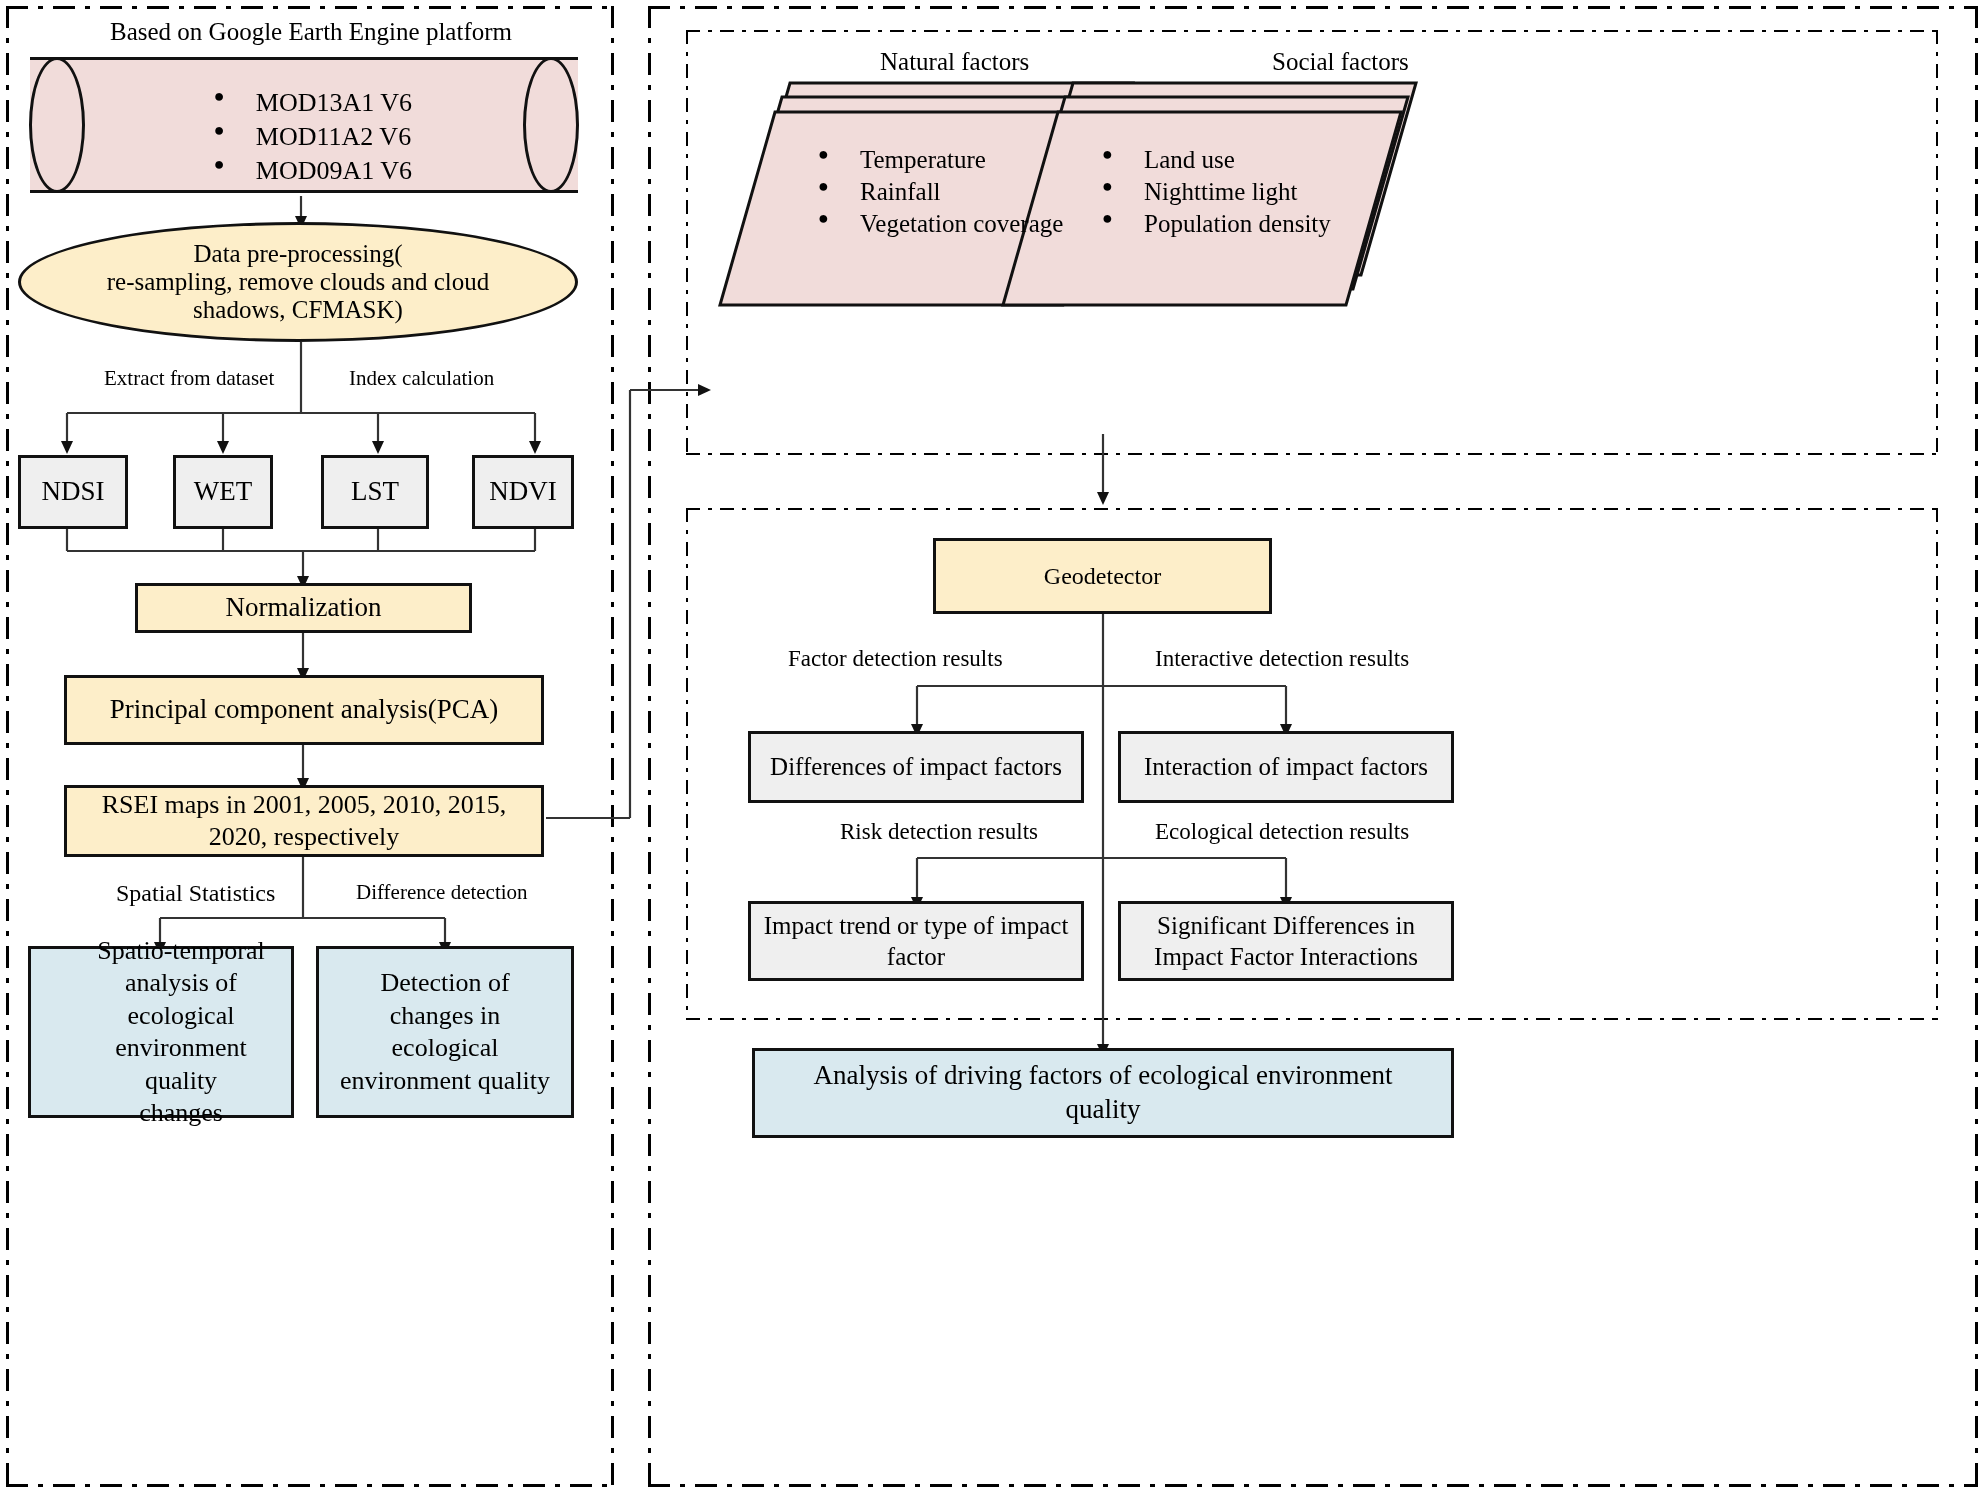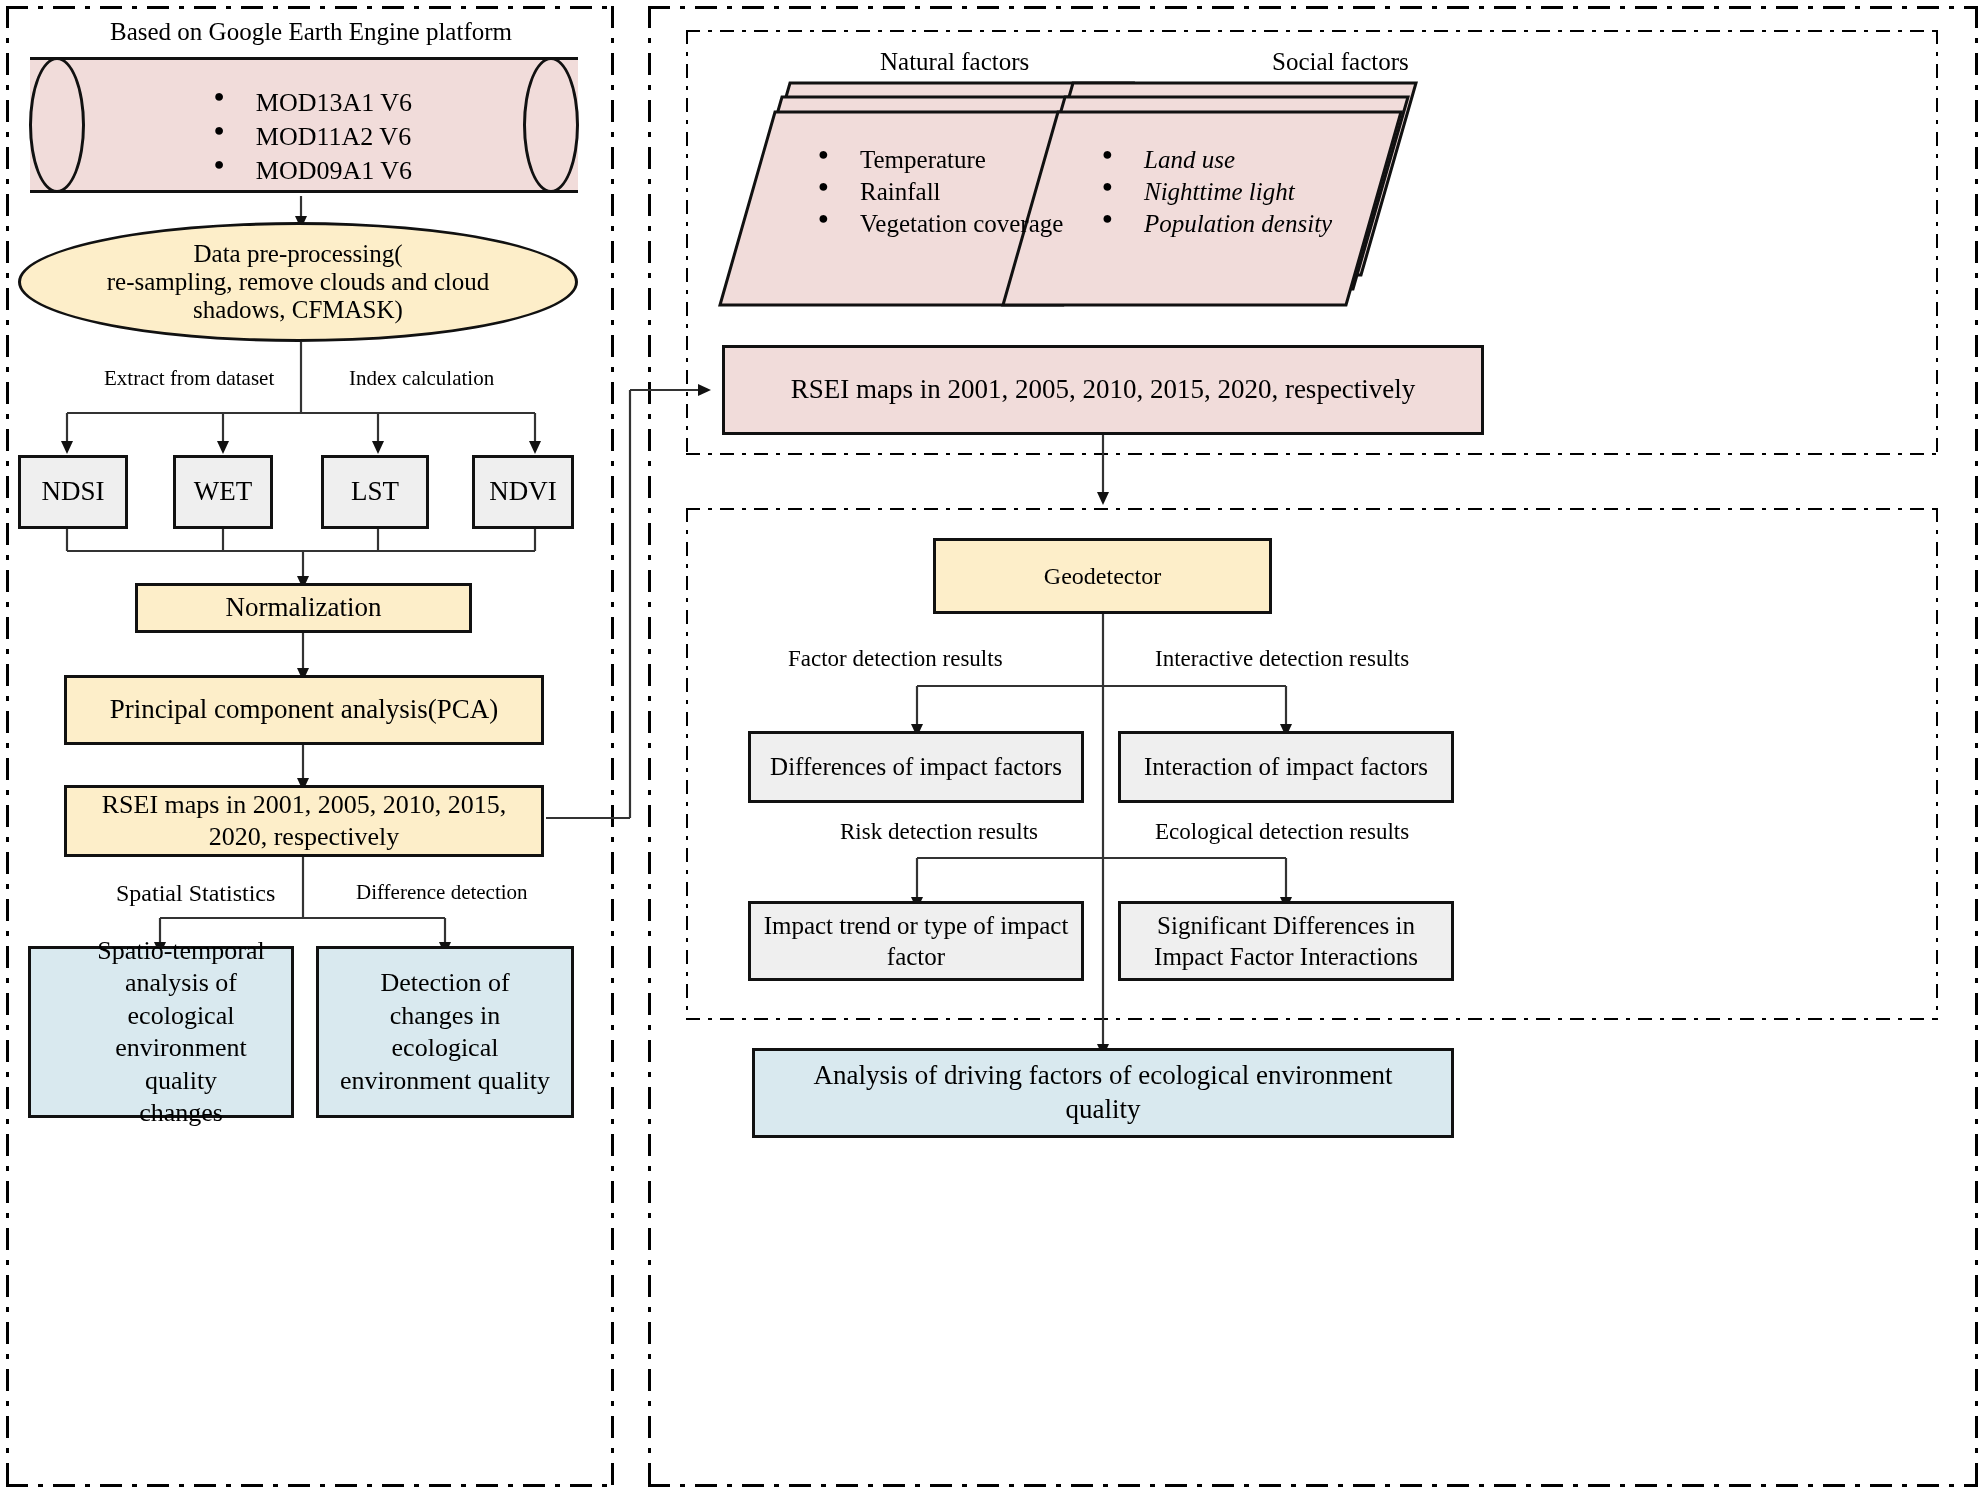--- a/index.html
+++ b/index.html
@@ -201,27 +201,26 @@
       <polygon points="1058,112 1401,112 1346,305 1003,305"></polygon>
     </g>
   </svg>
 
   <ul class="bl" style="position:absolute;left:800px;top:142px;width:270px;font-size:25px;">
     <li>Temperature</li>
     <li>Rainfall</li>
     <li>Vegetation coverage</li>
   </ul>
 
-  <ul class="bl" style="position:absolute;left:1084px;top:142px;width:280px;font-size:25px;font-style:italic;">
+  <ul class="bl" style="position:absolute;left:1084px;top:142px;width:280px;font-size:25px;">
     <li>Land use</li>
     <li>Nighttime light</li>
     <li>Population density</li>
   </ul>
 
-  <div class="node pink" style="left:722px;top:345px;width:762px;height:90px;font-size:27px;">RSEI maps in 2001, 2005, 2010, 2015, 2020, respectively</div>
 
   <div class="node yellow" style="left:933px;top:538px;width:339px;height:76px;font-size:24px;">Geodetector</div>
 
   <div class="lbl" style="left:788px;top:646px;font-size:23px;">Factor detection results</div>
   <div class="lbl" style="left:1155px;top:646px;font-size:23px;">Interactive detection results</div>
 
   <div class="node grey" style="left:748px;top:731px;width:336px;height:72px;font-size:25px;">Differences of impact factors</div>
   <div class="node grey" style="left:1118px;top:731px;width:336px;height:72px;font-size:25px;">Interaction of impact factors</div>
 
   <div class="lbl" style="left:802px;top:819px;font-size:23px;margin-left:38px;">Risk detection results</div>

